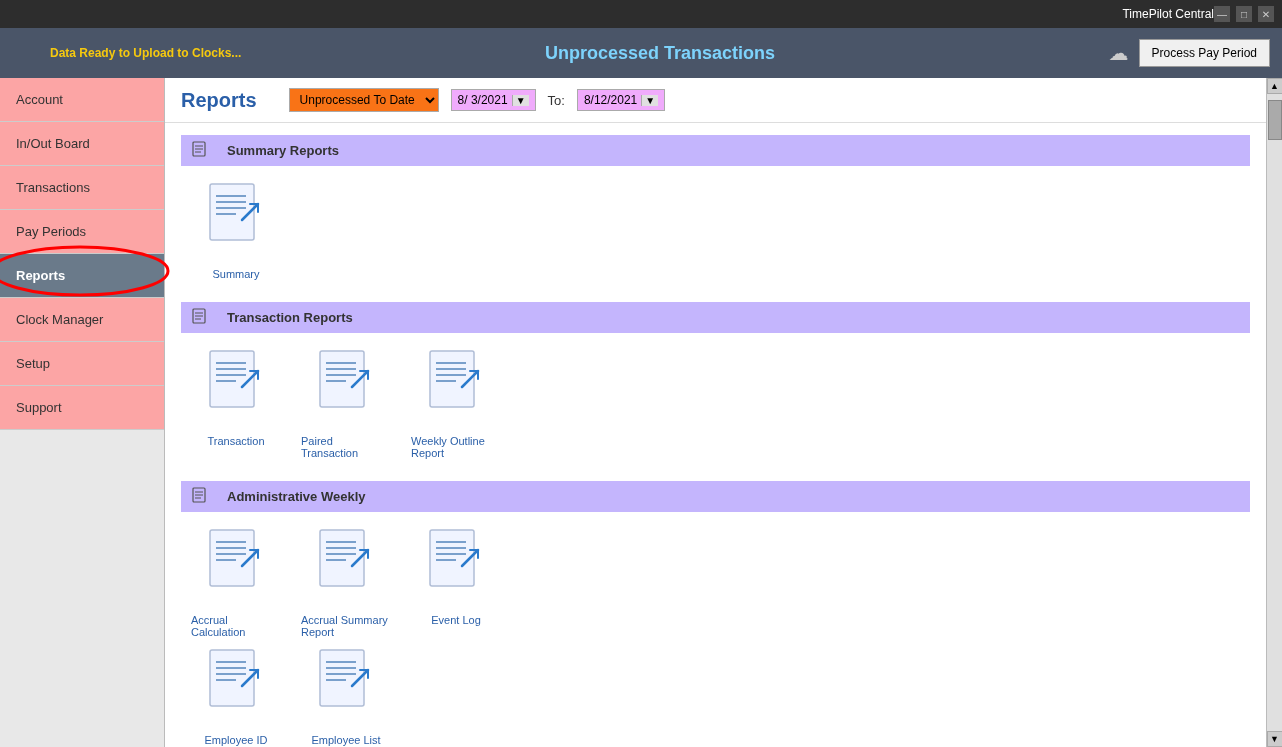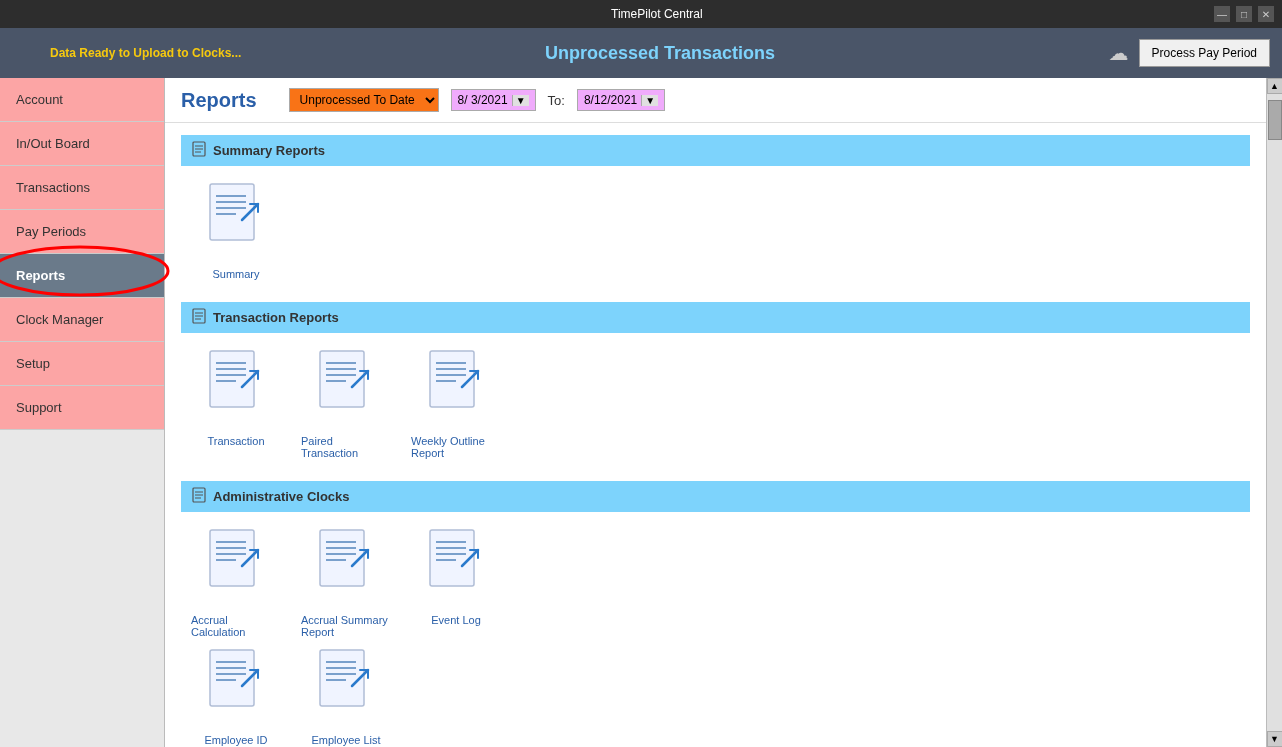--- a/index.html
+++ b/index.html
@@ -1,20 +1,20 @@
 <!DOCTYPE html>
 <html><head>
   <meta charset="utf-8">
   <style>
     * { box-sizing: border-box; margin: 0; padding: 0; }
     body { font-family: 'Segoe UI', Tahoma, Geneva, Verdana, sans-serif; font-size: 13px; background: #c0c0c0; width: 1282px; height: 747px; overflow: hidden; }
 
     
     .window-chrome { background: #2d2d2d; display: flex; align-items: center; justify-content: space-between; padding: 4px 8px; height: 28px; }
-    .window-title { color: #fff; font-size: 12px; flex: 1; text-align: left; }
+    .window-title { color: #fff; font-size: 12px; flex: 1; text-align: right; }
     .window-controls { display: flex; gap: 6px; }
     .window-btn { width: 16px; height: 16px; background: #555; border: none; cursor: pointer; color: #ccc; font-size: 10px; display: flex; align-items: center; justify-content: center; }
 
     
     .top-bar { background: #4a5568; display: flex; align-items: center; height: 50px; padding: 0 12px; }
     .top-bar-status { color: #f6c90e; font-size: 12px; font-weight: bold; flex: 1; margin-left: 38px; }
     .top-bar-title { color: #7dd3fc; font-size: 18px; font-weight: bold; flex: 2; text-align: center; }
     .top-bar-actions { display: flex; align-items: center; gap: 10px; flex: 1; justify-content: flex-end; }
     .cloud-icon { color: #ccc; font-size: 20px; cursor: pointer; }
     .process-btn { background: #f0f0f0; border: 1px solid #999; padding: 6px 12px; font-size: 12px; cursor: pointer; white-space: nowrap; }
@@ -35,21 +35,21 @@
     .reports-title { color: #2a5fa8; font-size: 20px; font-weight: bold; margin-right: 20px; }
     .toolbar-select { border: 1px solid #aaa; padding: 3px 6px; font-size: 12px; background: #f97316; cursor: pointer; }
     .toolbar-date { border: 1px solid #aaa; padding: 3px 6px; font-size: 12px; background: #f0abfc; display: flex; align-items: center; gap: 4px; }
     .toolbar-date-btn { background: #e0e0e0; border: none; border-left: 1px solid #aaa; cursor: pointer; padding: 0 3px; font-size: 10px; }
     .to-label { font-size: 13px; color: #333; }
 
     
     .reports-content { flex: 1; overflow-y: auto; padding: 0 16px 16px; }
 
     
-    .section-header { display: flex; align-items: center; gap: 6px; background: #7dd3fc; padding: 6px 10px; margin: 12px 0 16px 0; }
+    .section-header { display: flex; align-items: center; gap: 20px; background: #c4b5fd; padding: 6px 10px; margin: 12px 0 16px 0; }
     .section-header-icon { color: #555; font-size: 14px; }
     .section-header-title { font-size: 13px; font-weight: bold; color: #333; }
 
     
     .report-icons-row { display: flex; gap: 20px; flex-wrap: wrap; padding: 0 10px 10px 10px; }
     .report-icon-item { display: flex; flex-direction: column; align-items: center; cursor: pointer; width: 90px; }
     .report-icon-label { font-size: 11px; color: #2a5fa8; text-align: left; margin-top: 16px; max-width: 90px; }
 
     
     .doc-icon { width: 60px; height: 70px; position: relative; }
@@ -212,21 +212,21 @@
 
       <div class="section-header">
         <span class="section-header-icon">
           <svg width="16" height="16" viewBox="0 0 16 16">
               <rect x="2" y="1" width="12" height="14" rx="1" fill="none" stroke="#555" stroke-width="1.2"></rect>
               <line x1="4" y1="5" x2="12" y2="5" stroke="#555" stroke-width="1"></line>
               <line x1="4" y1="8" x2="12" y2="8" stroke="#555" stroke-width="1"></line>
               <line x1="4" y1="11" x2="10" y2="11" stroke="#555" stroke-width="1"></line>
             </svg>
         </span>
-        <span class="section-header-title">Administrative Clocks</span>
+        <span class="section-header-title">Administrative Weekly</span>
       </div>
       <div class="report-icons-row">
         <div class="report-icon-item">
           <div class="doc-icon">
             <svg viewBox="0 0 60 70" xmlns="http://www.w3.org/2000/svg">
               <rect x="4" y="2" width="44" height="56" rx="2" fill="#f0f4ff" stroke="#b0bdd6" stroke-width="1.5"></rect>
               <line x1="10" y1="14" x2="40" y2="14" stroke="#7aa0cc" stroke-width="2"></line>
               <line x1="10" y1="20" x2="40" y2="20" stroke="#7aa0cc" stroke-width="2"></line>
               <line x1="10" y1="26" x2="40" y2="26" stroke="#7aa0cc" stroke-width="2"></line>
               <line x1="10" y1="32" x2="30" y2="32" stroke="#7aa0cc" stroke-width="2"></line>

